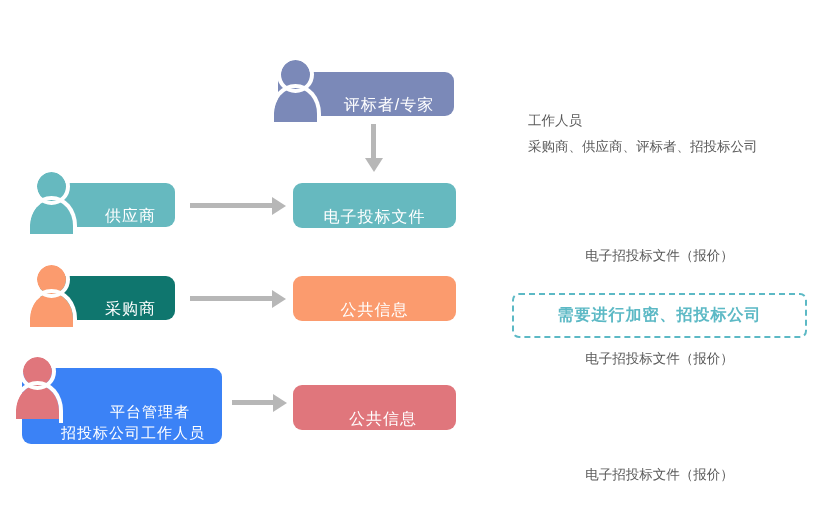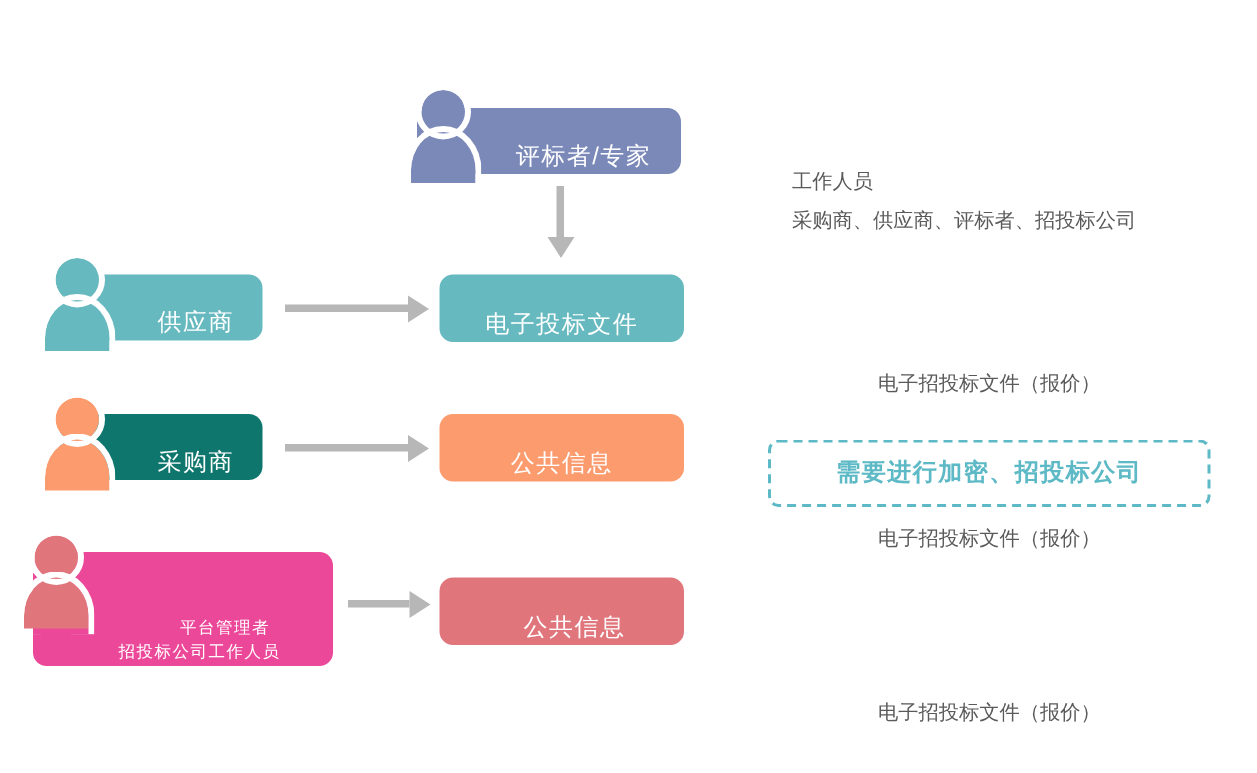--- a/index.html
+++ b/index.html
@@ -175,21 +175,21 @@
   <div class="arrow-h" style="left:190px;top:294px;width:96px;">
     <div class="shaft" style="width:82px;"></div>
     <div class="head" style="left:82px;"></div>
   </div>
 
   <div class="pill" style="left:293px;top:276px;width:163px;height:45px;background:#fb9b6e;font-size:16px;">
     <span class="line">公共信息</span>
   </div>
 
   <div class="actor-row">
-    <div class="pill has-icon" style="left:22px;top:368px;width:200px;height:76px;background:#ec4899;font-size:11px;padding-left:56px;">
+    <div class="pill has-icon" style="left:22px;top:368px;width:200px;height:76px;background:#3b82f6;font-size:15px;padding-left:56px;">
       <span class="line">平台管理者</span>
       <span class="line" style="margin-left:-34px;">招投标公司工作人员</span>
     </div>
     <div class="person" style="left:14px;top:355px;color:#e0767c;">
       <div class="head"></div>
       <div class="body"></div>
       <div class="ring-head"></div>
       <div class="ring-body"></div>
     </div>
   </div>

